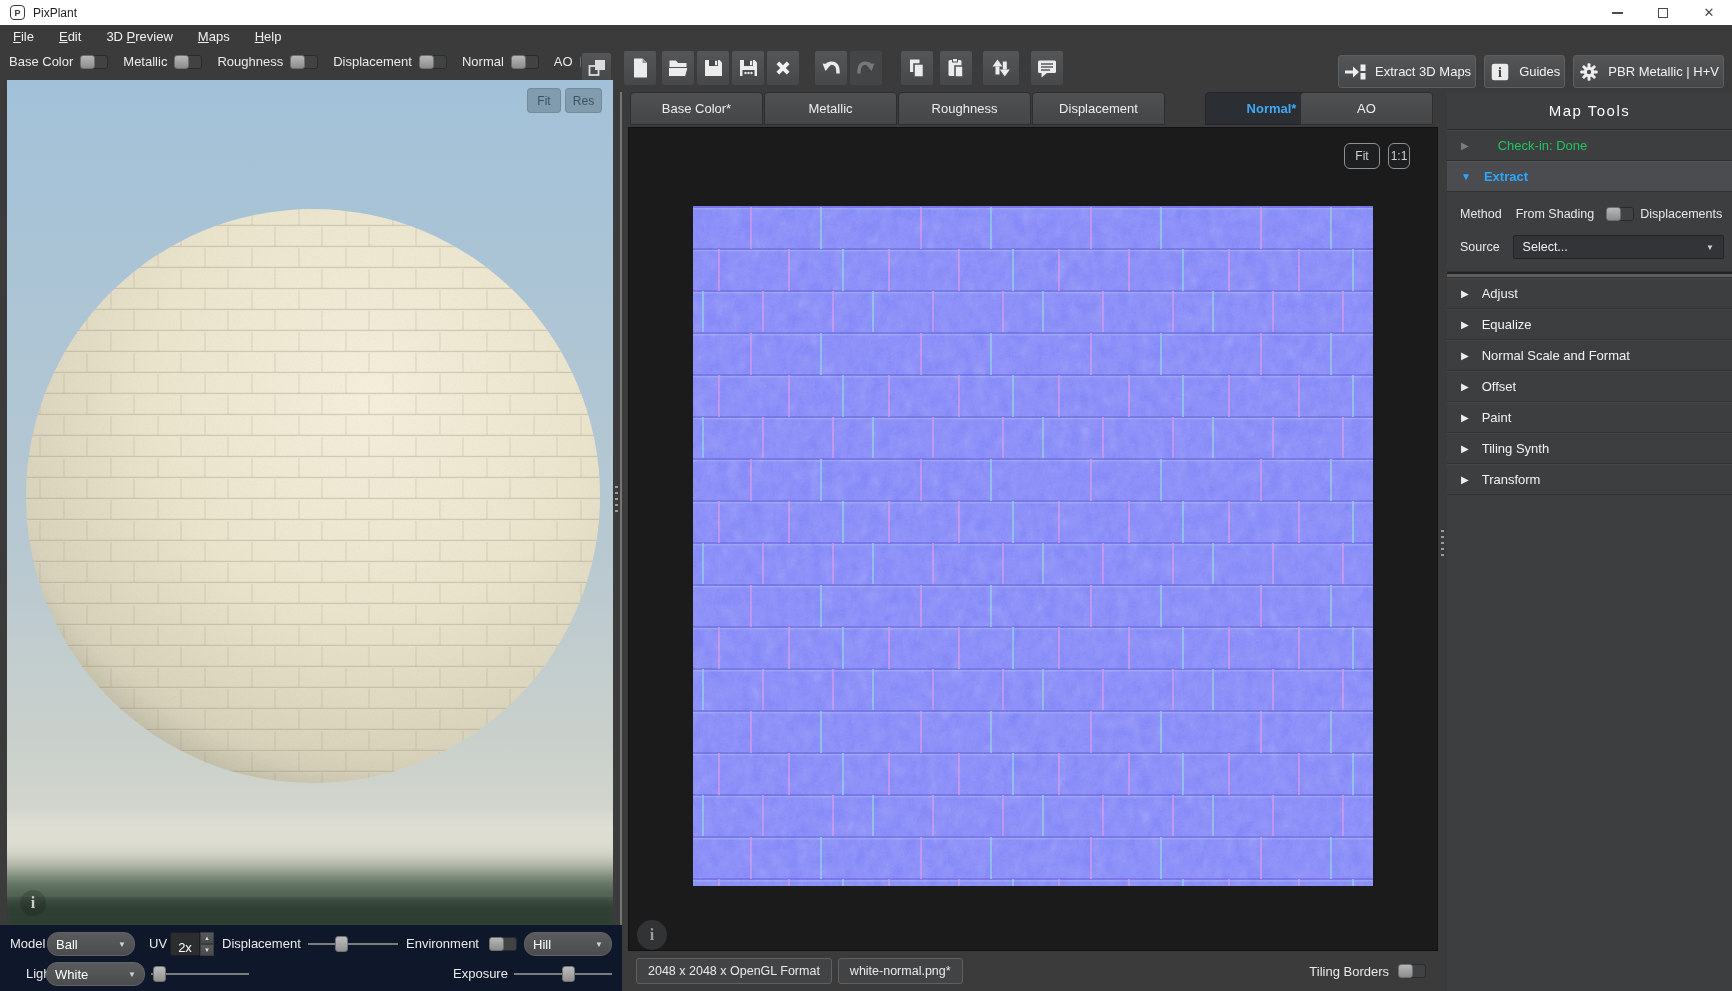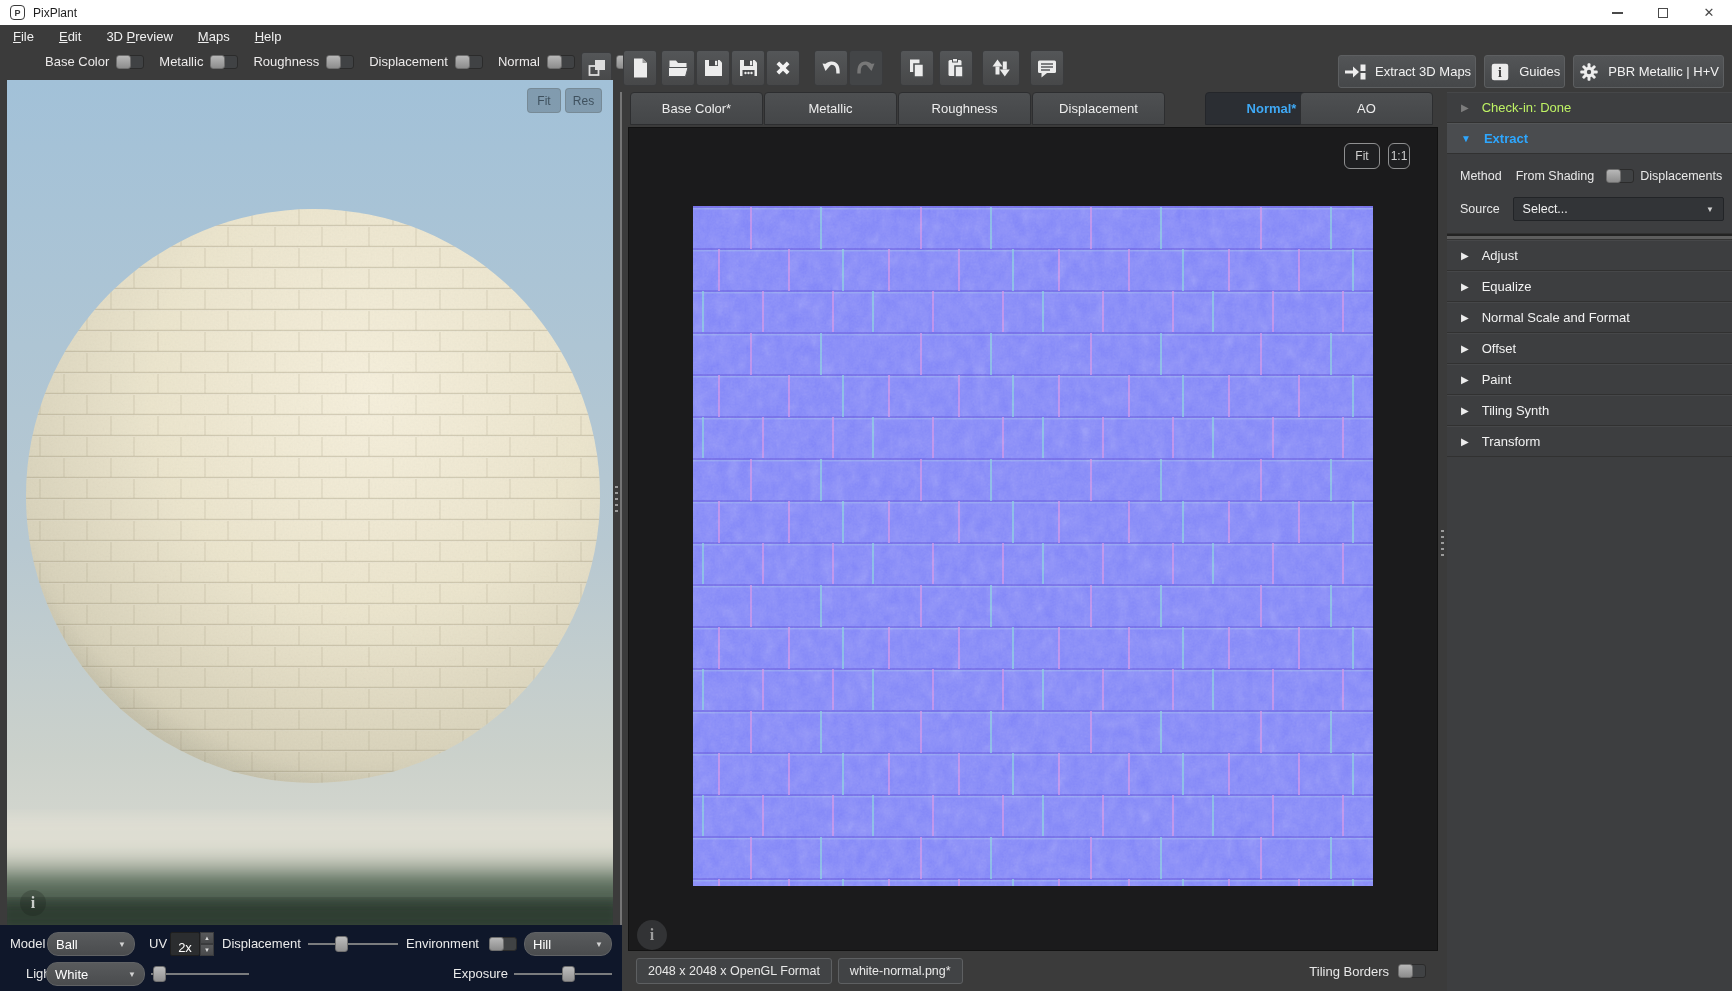--- a/index.html
+++ b/index.html
@@ -24,21 +24,21 @@
   .glyph-max { width:10px; height:10px; border:1.4px solid #4a4a4a; }
   .glyph-x { font-size:13px; line-height:1; }
 
   
   .menubar { left:0; top:25px; width:1732px; height:23px; background:#3b3b3b;
     display:flex; align-items:center; gap:25px; padding-left:13px; color:#f0f0f0; }
   .menu-item .key { text-decoration:underline; }
 
   
   .toolband { left:0; top:48px; width:1732px; height:44px; background:#3b3b3b; }
-  .map-toggles { position:absolute; left:9px; top:54px; display:flex; align-items:center;margin-left:36px; }
+  .map-toggles { position:absolute; left:9px; top:54px; display:flex; align-items:center; }
   .mt { display:flex; align-items:center; gap:7px; margin-right:15px; }
   .mt-label { color:#eceaea; }
   .switch { position:relative; width:28px; height:14px; background:#404244;
     border:1px solid #2b2b2b; border-radius:3px; }
   .switch .knob { position:absolute; left:-1px; top:-1px; width:15px; height:14px;
     background:linear-gradient(#b7b7b7,#8d8d8d); border:1px solid #6e6e6e; border-radius:3px; }
 
   .toolbtn { position:absolute; top:50px; width:34px; height:36px;
     background:linear-gradient(#545658,#474849); border:1px solid #3a3b3d; border-radius:3px;
     display:flex; align-items:center; justify-content:center; }
@@ -90,21 +90,21 @@
   
   .right-panel { left:1447px; top:92px; width:285px; height:899px; background:#3d3e40; }
   .mt-title { height:38px; display:flex; align-items:center; justify-content:center;
     font-size:15px; letter-spacing:1.5px; color:#fbfbfb; border-bottom:1px solid #2b2b2b; }
   .mtrow { height:31px; display:flex; align-items:center; gap:13px; padding-left:14px;
     border-bottom:1px solid #313131; box-shadow:inset 0 1px 0 rgba(255,255,255,0.05); }
   .mtrow .tri { font-size:10px; color:#ededed; }
   .mtrow .tri.dim { color:#7d7d7d; }
   .mtrow .tri.blue { color:#2ea7ff; }
   .mtlabel { color:#f2f2f2; }
-  .mtlabel.dim { color:#bef264; }
+  .mtlabel.dim { color:#22c55e;margin-left:16px; }
   .mtlabel.blue { color:#2ea7ff; font-weight:bold; }
   .extract-hdr { background:#4a4c4f; }
   .extract-body { padding:9px 8px 12px 13px; border-bottom:1px solid #313131; }
   .xrow { display:flex; align-items:center; gap:6px; height:26px; font-size:12.5px; }
   .xrow2 { display:flex; align-items:center; gap:13px; margin-top:8px; height:24px; font-size:12.5px; }
   .source-dd { flex:1; height:24px; background:#323437; border:1px solid #222427; border-radius:2px;
     display:flex; align-items:center; padding:0 9px; color:#f0f0f0; }
   .mtsep { height:6px; border-top:2px solid #232323; background:#5e5e5e; border-bottom:1px solid #343434; }
 
   
@@ -445,20 +445,21 @@
   <div class="status-btn">white-normal.png*</div>
   <div class="tiling">
     <span>Tiling Borders</span>
     <div class="switch">
         <div class="knob"></div>
       </div>
   </div>
 </div>
 
 <div class="abs right-panel">
+  <div class="mt-title">Map Tools</div>
   <div class="mtrow">
     <span class="tri dim">▶</span>
     <span class="mtlabel dim">Check-in: Done</span>
   </div>
   <div class="mtrow extract-hdr">
     <span class="tri blue">▼</span>
     <span class="mtlabel blue">Extract</span>
   </div>
   <div class="extract-body">
     <div class="xrow">

